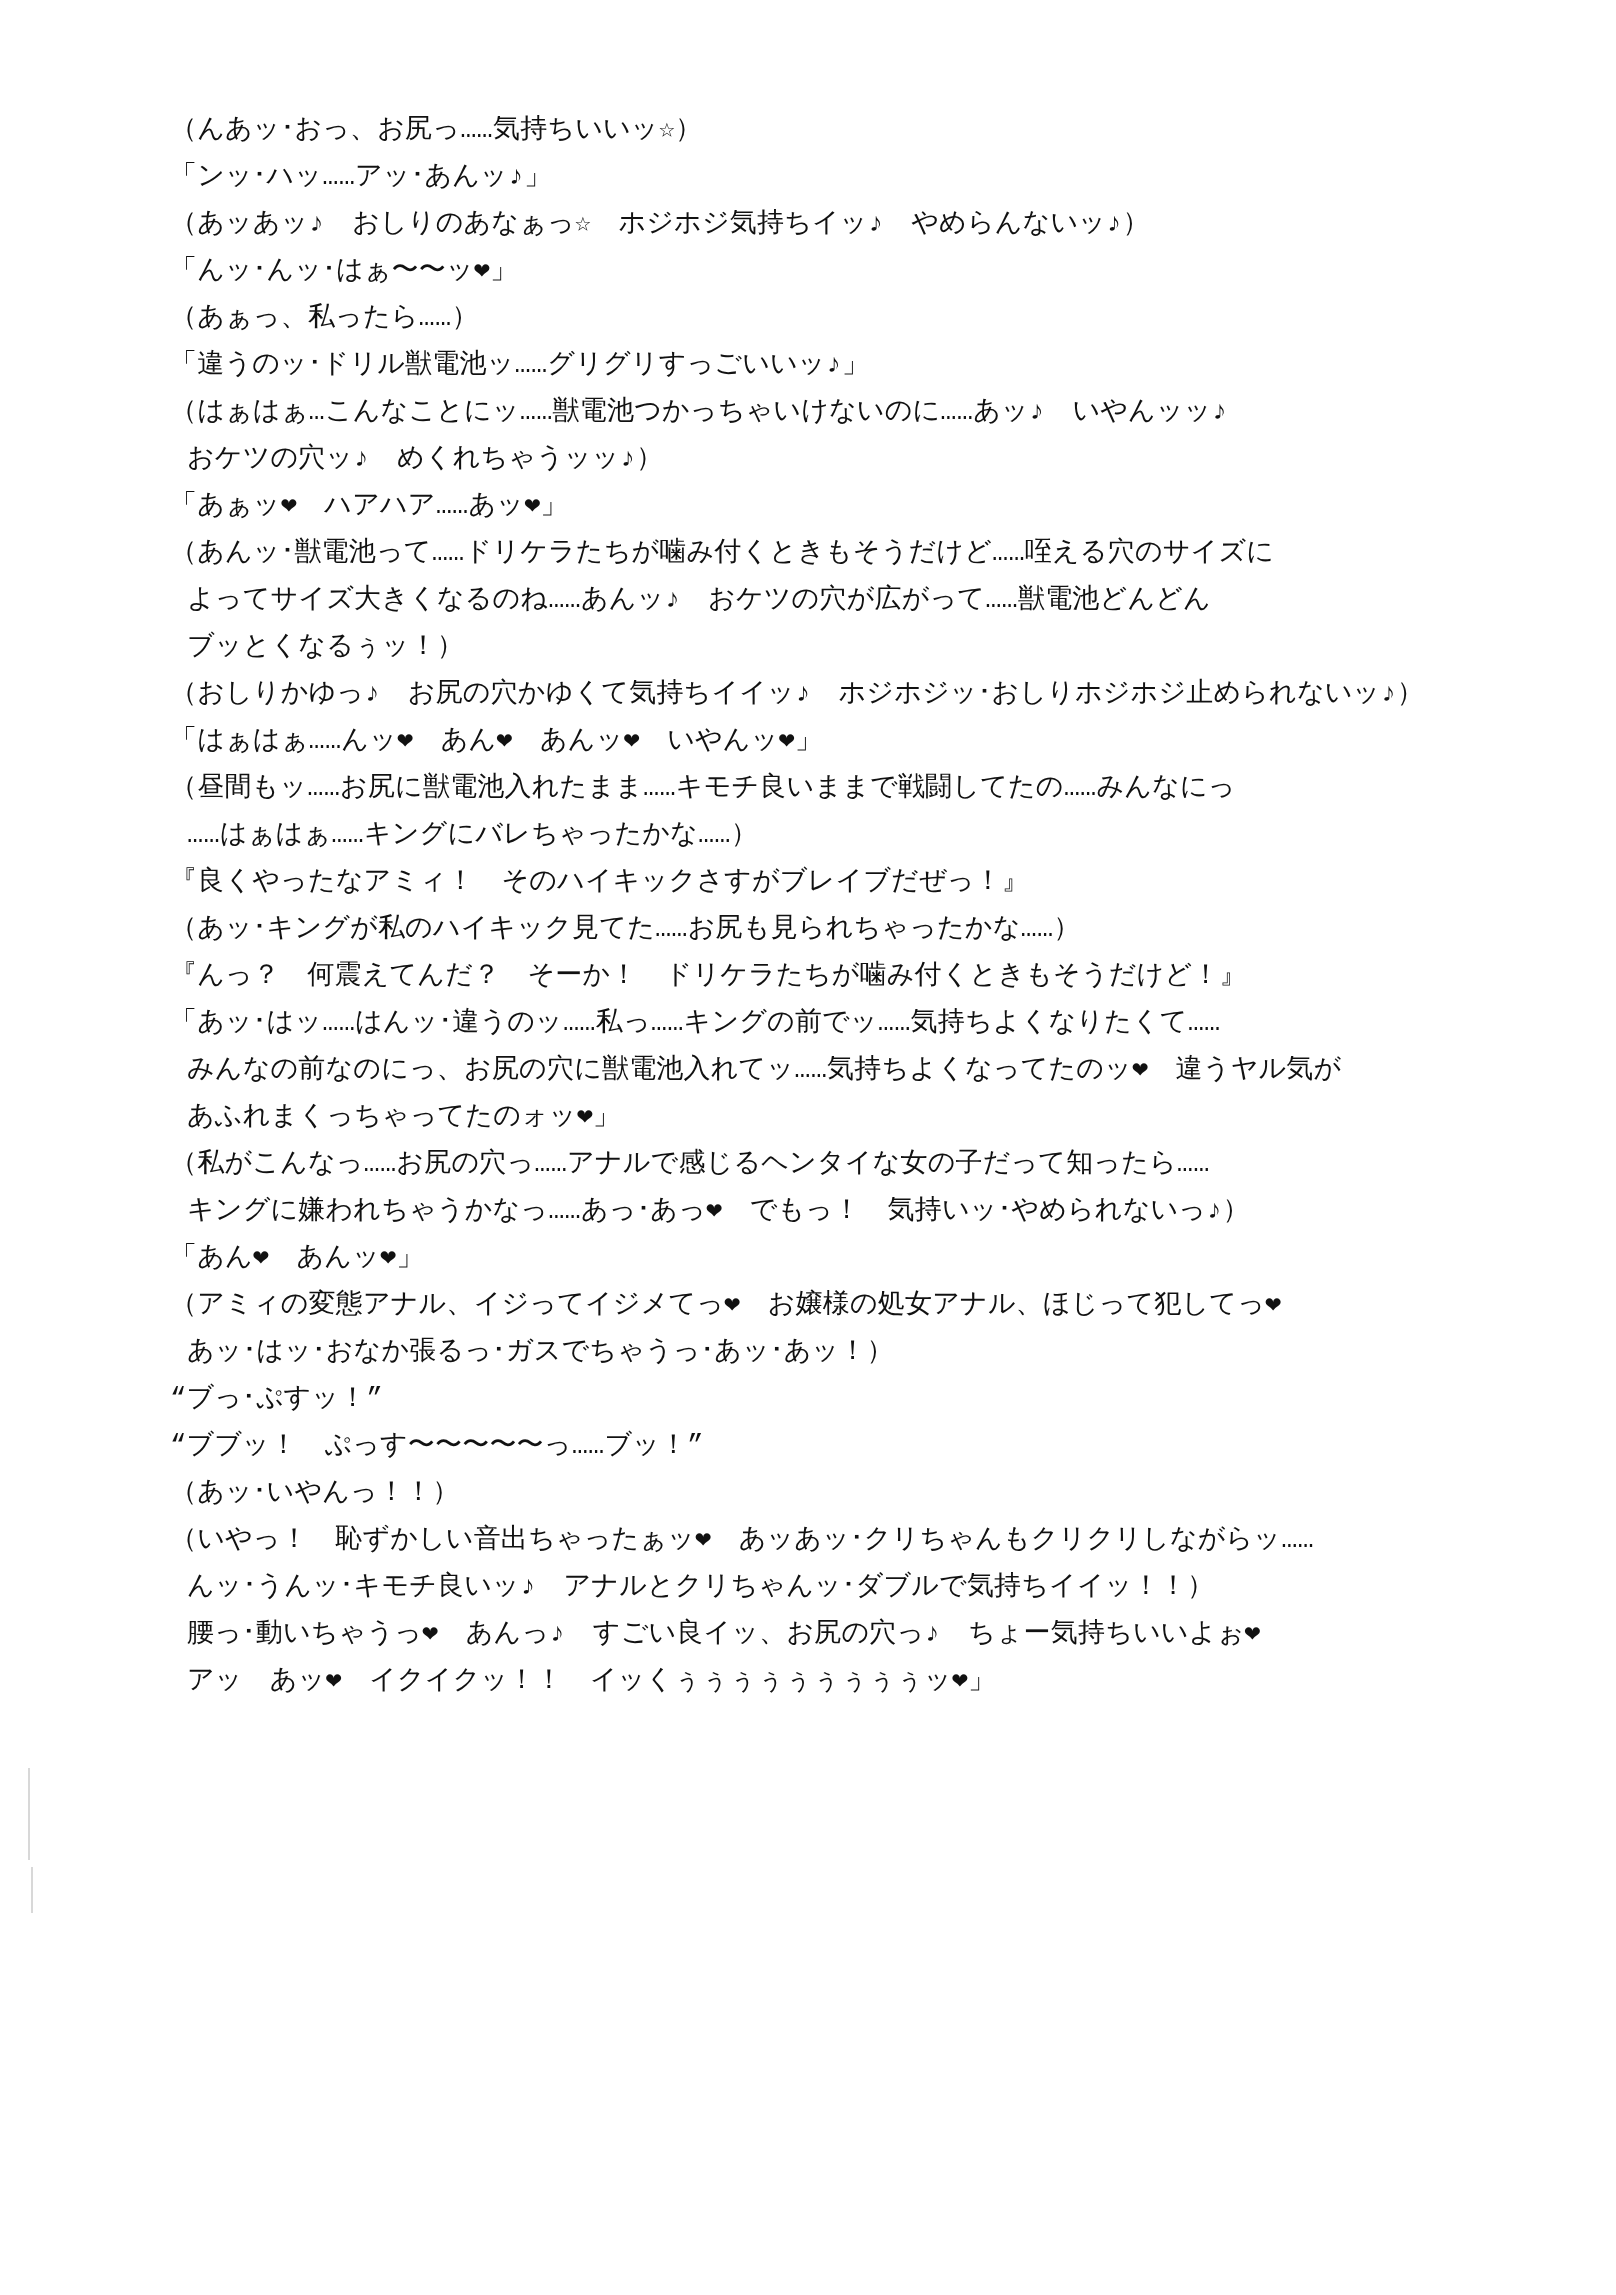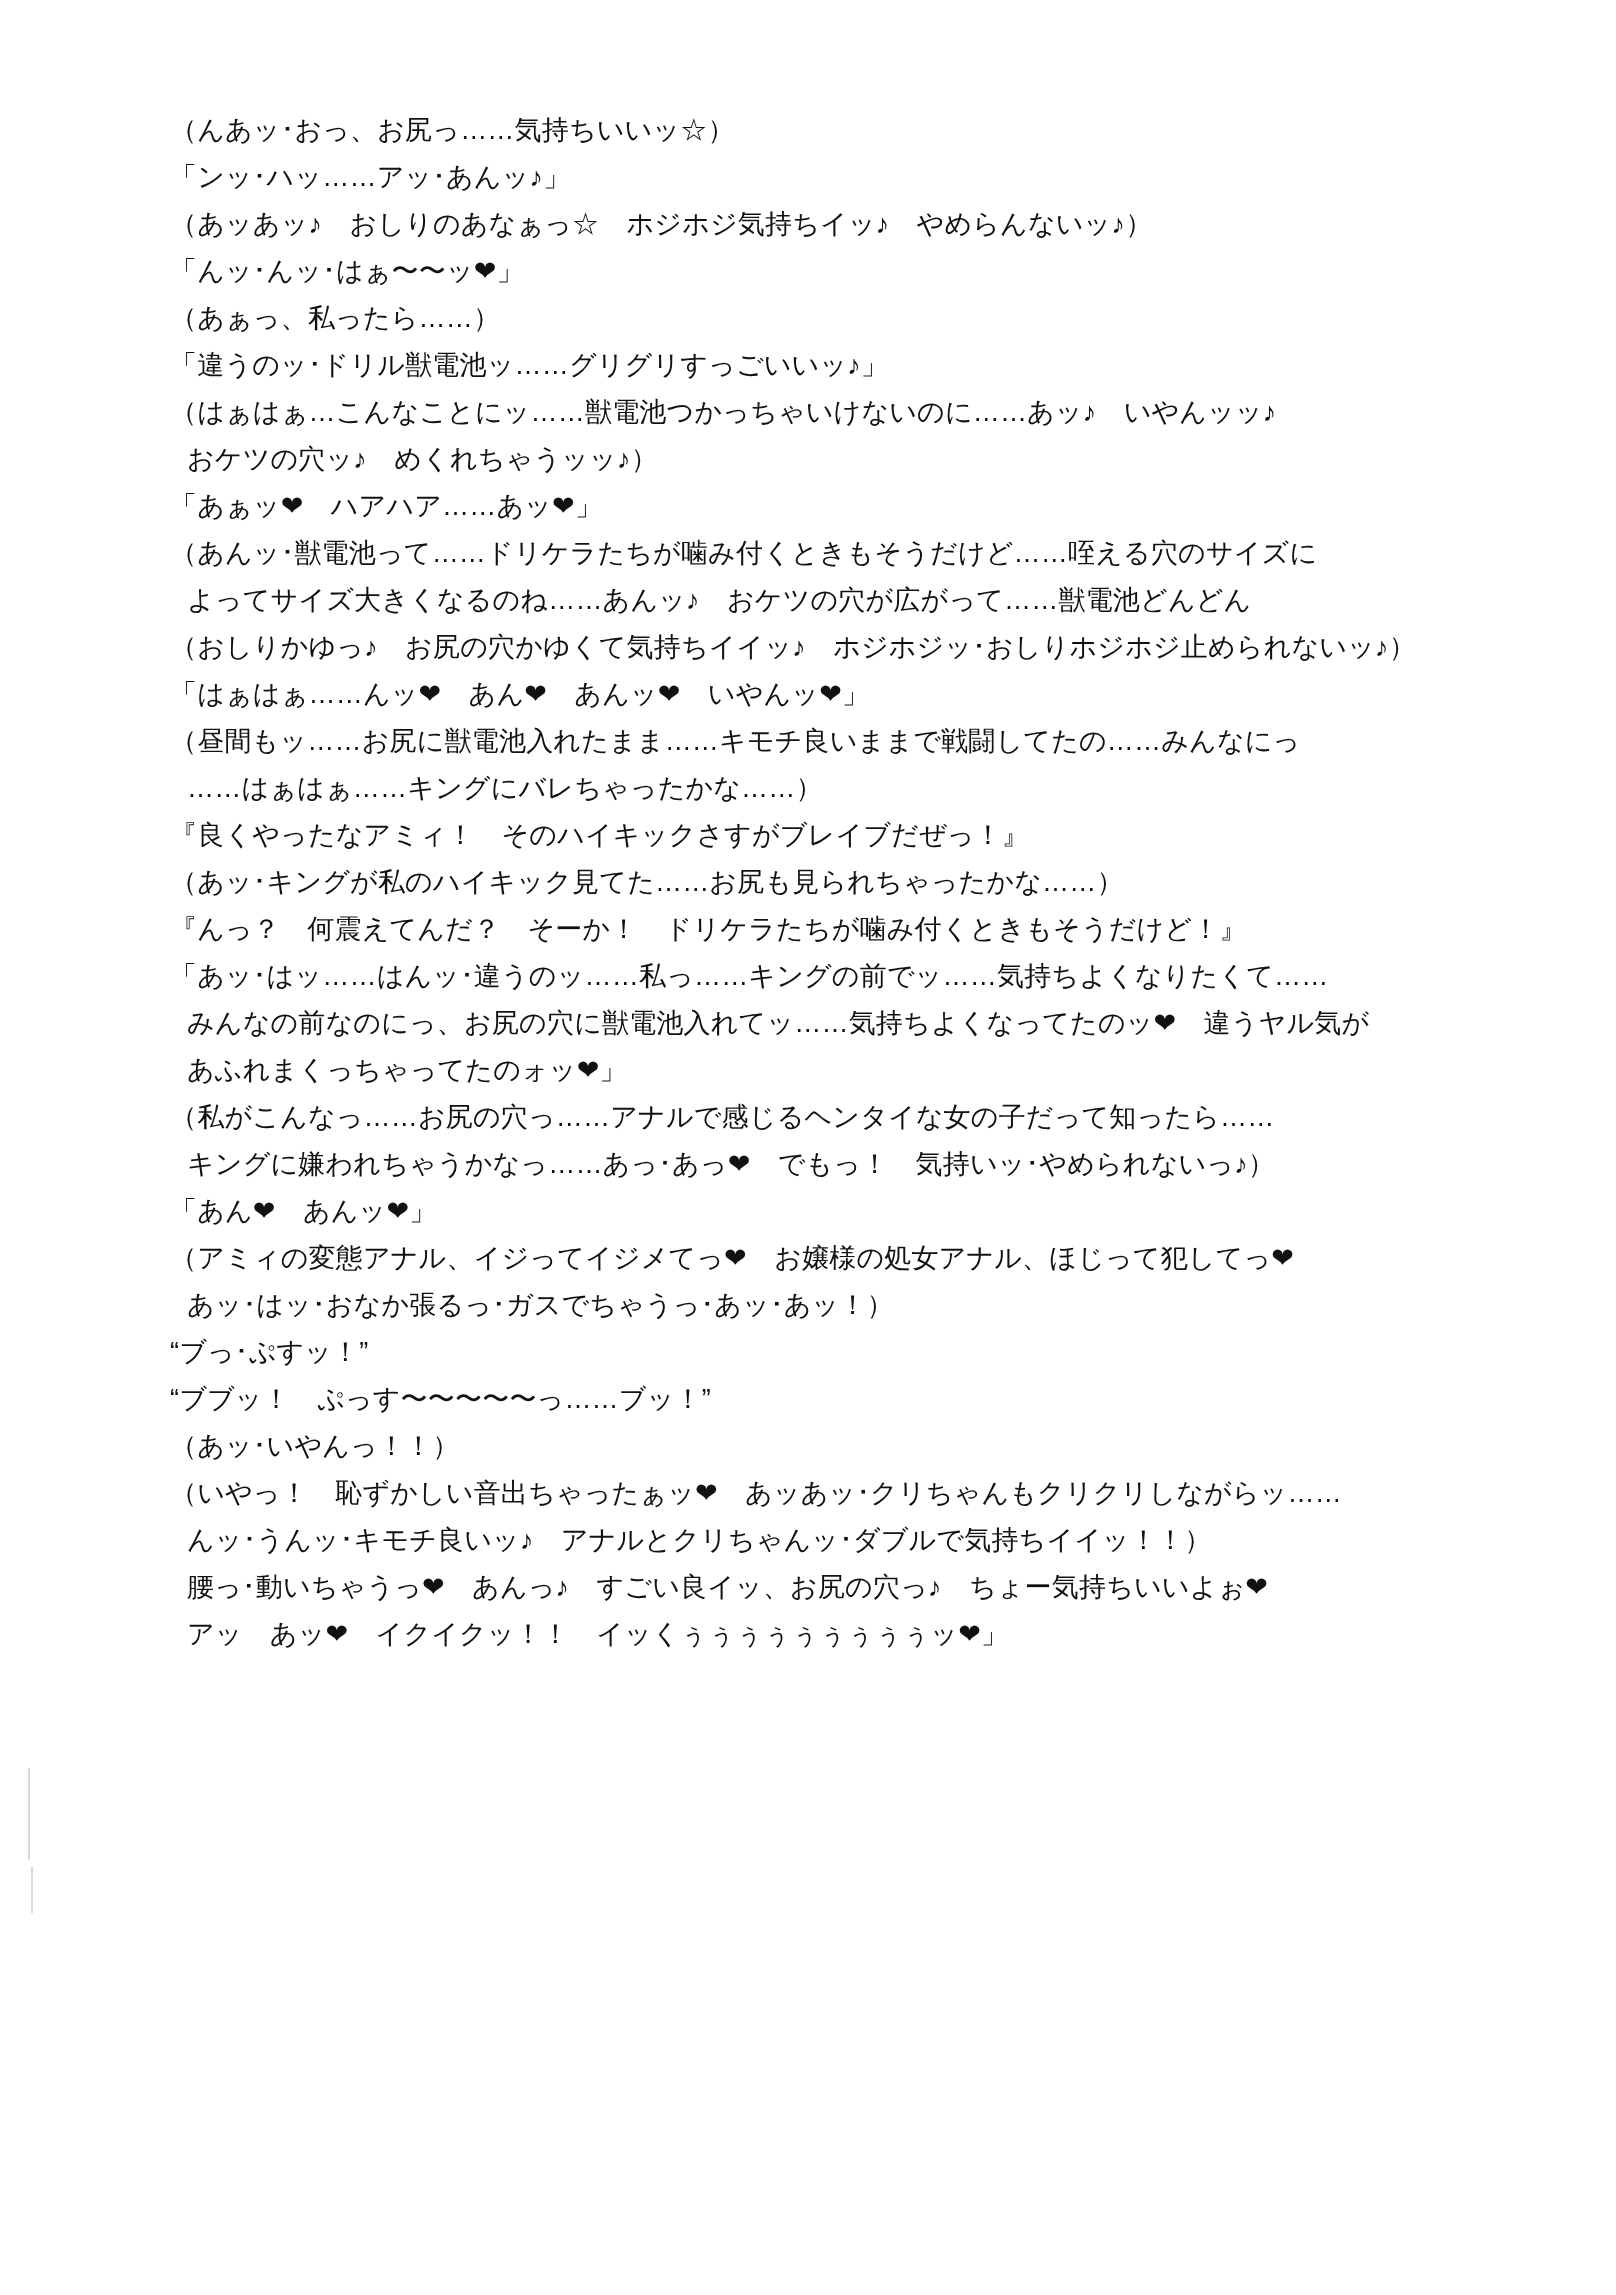--- a/index.html
+++ b/index.html
@@ -6,21 +6,21 @@
     margin: 0;
     padding: 0;
     background: #ffffff;
   }
   .page {
     position: relative;
     width: 1500px;
     height: 2295px;
     background: #ffffff;
     overflow: hidden;
-    font-family: Liberation Sans, sans-serif;
+    font-family: Liberation Mono, monospace;
   }
   .text-column {
     position: absolute;
     left: 170px;
     top: 107px;
     width: 1331px;
   }
   .line {
     font-size: 27px;
     line-height: 47px;
@@ -51,20 +51,21 @@
     <div class="line indent-0">「ンッ･ハッ……アッ･あんッ♪」</div>
     <div class="line indent-0">（あッあッ♪　おしりのあなぁっ☆　ホジホジ気持ちイッ♪　やめらんないッ♪）</div>
     <div class="line indent-0">「んッ･んッ･はぁ〜〜ッ❤」</div>
     <div class="line indent-0">（あぁっ、私ったら……）</div>
     <div class="line indent-0">「違うのッ･ドリル獣電池ッ……グリグリすっごいいッ♪」</div>
     <div class="line indent-0">（はぁはぁ…こんなことにッ……獣電池つかっちゃいけないのに……あッ♪　いやんッッ♪</div>
     <div class="line indent-1">おケツの穴ッ♪　めくれちゃうッッ♪）</div>
     <div class="line indent-0">「あぁッ❤　ハアハア……あッ❤」</div>
     <div class="line indent-0">（あんッ･獣電池って……ドリケラたちが噛み付くときもそうだけど……咥える穴のサイズに</div>
     <div class="line indent-1">よってサイズ大きくなるのね……あんッ♪　おケツの穴が広がって……獣電池どんどん</div>
+    <div class="line indent-1">ブッとくなるぅッ！）</div>
     <div class="line indent-0">（おしりかゆっ♪　お尻の穴かゆくて気持ちイイッ♪　ホジホジッ･おしりホジホジ止められないッ♪）</div>
     <div class="line indent-0">「はぁはぁ……んッ❤　あん❤　あんッ❤　いやんッ❤」</div>
     <div class="line indent-0">（昼間もッ……お尻に獣電池入れたまま……キモチ良いままで戦闘してたの……みんなにっ</div>
     <div class="line indent-1">……はぁはぁ……キングにバレちゃったかな……）</div>
     <div class="line indent-0">『良くやったなアミィ！　そのハイキックさすがブレイブだぜっ！』</div>
     <div class="line indent-0">（あッ･キングが私のハイキック見てた……お尻も見られちゃったかな……）</div>
     <div class="line indent-0">『んっ？　何震えてんだ？　そーか！　ドリケラたちが噛み付くときもそうだけど！』</div>
     <div class="line indent-0">「あッ･はッ……はんッ･違うのッ……私っ……キングの前でッ……気持ちよくなりたくて……</div>
     <div class="line indent-1">みんなの前なのにっ、お尻の穴に獣電池入れてッ……気持ちよくなってたのッ❤　違うヤル気が</div>
     <div class="line indent-1">あふれまくっちゃってたのォッ❤」</div>

